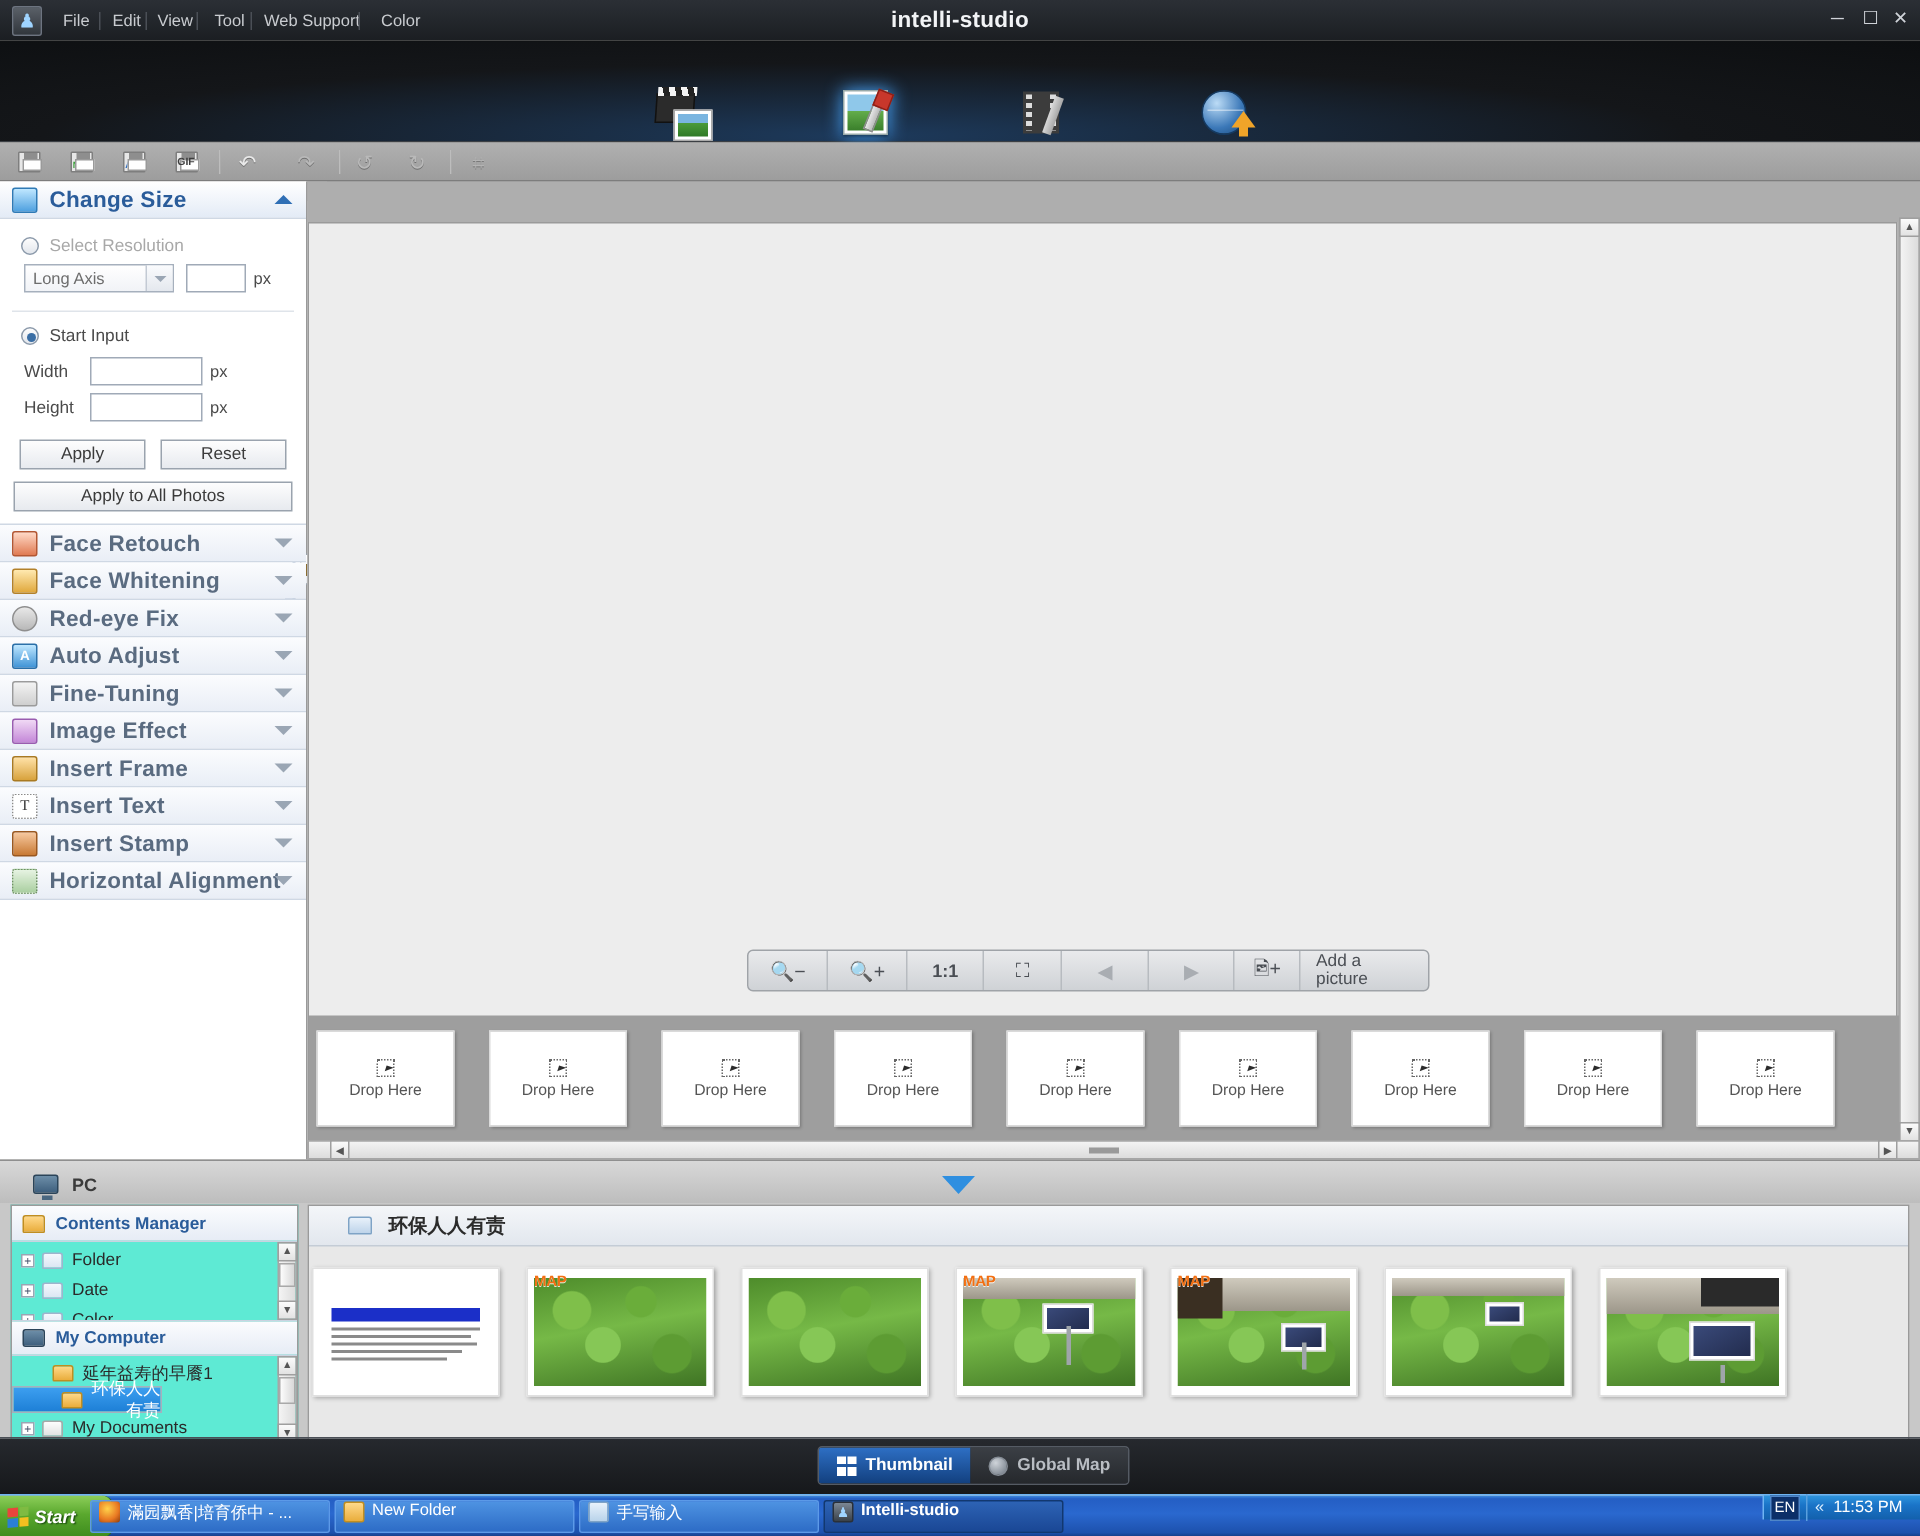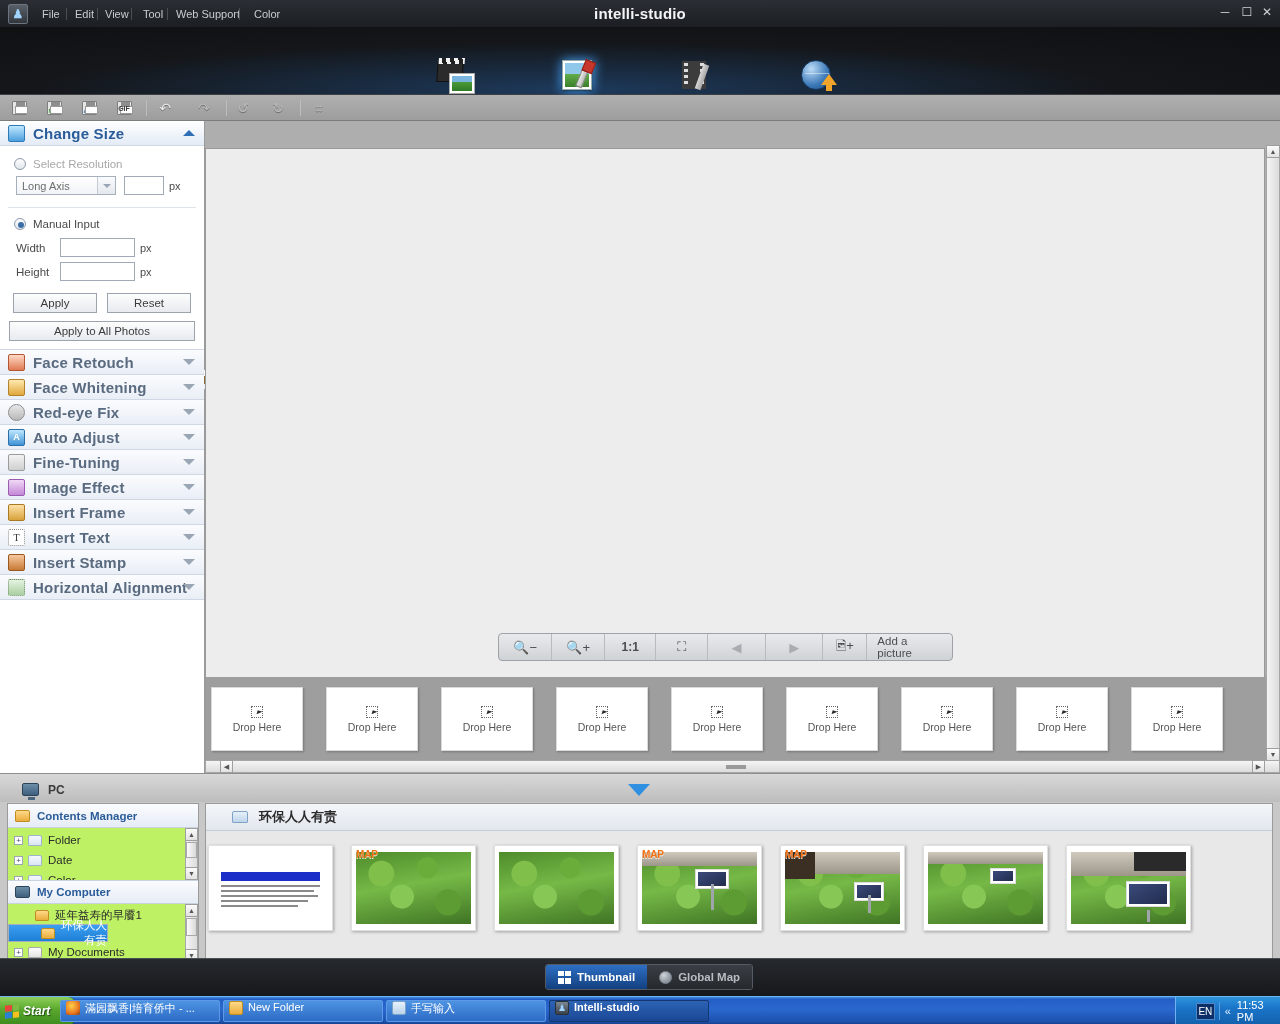--- a/index.html
+++ b/index.html
@@ -235,21 +235,21 @@
   #pc-ico{
     position:absolute;left:22px;top:9px;width:17px;height:13px;background:linear-gradient(180deg,#6d8ea8,#3e5f7d);
     border:1px solid #2b4459;border-radius:2px;
   }
   #pc-ico:after{content:"";position:absolute;left:5px;top:13px;width:7px;height:3px;background:#4a6780;}
   #collapse-tri{
     position:absolute;left:628px;top:10px;width:0;height:0;
     border-left:11px solid transparent;border-right:11px solid transparent;border-top:12px solid #2f8fe0;cursor:default;
   }
   #tree{
-    position:absolute;left:7px;top:29px;width:192px;height:186px;background:#bef264;border:1px solid #9a9a9a;
+    position:absolute;left:7px;top:29px;width:192px;height:186px;background:#5eead4;border:1px solid #9a9a9a;
   }
   .tree-head{
     height:24px;background:linear-gradient(180deg,#fbfcfe,#e6ecf5);border-bottom:1px solid #c9d3e0;
     display:flex;align-items:center;
   }
   .tree-head .fi{ width:15px;height:12px;margin-left:7px;background:linear-gradient(180deg,#ffd98a,#e9ad3c);border:1px solid #c08e20;border-radius:2px 2px 1px 1px;flex:none;}
   .tree-head .tt{ margin-left:7px;font-size:11.5px;font-weight:bold;color:#2a5c9a; }
   .tree-head .tt.sub{ color:#2a5c9a; }
   .tree-head .pcico{ width:15px;height:12px;margin-left:7px;background:linear-gradient(180deg,#6d8ea8,#3e5f7d);border:1px solid #2b4459;border-radius:2px;flex:none;}
   .trow{ height:18px;display:flex;align-items:center;font-size:11.5px;color:#2a2a2a;cursor:default;position:relative;}
@@ -339,23 +339,23 @@
   .tsk{
     position:absolute;top:3px;height:22px;border:1px solid #5c9ae8;border-radius:2px;
     background:linear-gradient(180deg,#4e93e2,#2d6cc6);display:flex;align-items:flex-start;cursor:default;
   }
   .tsk.active{ background:linear-gradient(180deg,#2d63b5,#1a4795);border-color:#12386f; }
   .tsk .ti{ width:14px;height:14px;margin-left:5px;flex:none;border-radius:2px; }
   .tsk .tl{ margin-left:5px;font-size:11px;color:#fff;white-space:nowrap;overflow:hidden;text-overflow:ellipsis;
             padding-right:6px; }
   .tsk.active .tl{ font-weight:bold; }
   #tray{
-    position:absolute;right:0;top:0;width:105px;height:28px;
+    position:absolute;right:0;top:0;width:105px;height:16px;
     background:linear-gradient(180deg,#2e95dd 0%,#1a74c8 40%,#1360ac 100%);
-    border-left:1px solid #6fb4f2;display:flex;align-items:center;padding-left:16px;
+    border-left:1px solid #6fb4f2;display:flex;align-items:center;
   }
   #lang{
     margin-left:4px;width:20px;height:17px;background:#0c2f68;border:1px solid #4f86c8;
     color:#fff;font-size:10px;display:flex;align-items:center;justify-content:center;cursor:default;
   }
   #traydiv{ width:1px;height:18px;background:#5aa0de;margin-left:4px; }
   #chev{ margin-left:5px;color:#dff0ff;font-size:11px;cursor:default; }
   #clock{ margin-left:6px;color:#fff;font-size:11px; }
 </style>
 </head>
@@ -478,21 +478,21 @@
         <span class="dd"></span>
       </div>
       <input class="txtin" style="width: 40px; margin-left: 8px;" type="text" value="">
       <span class="unit">px</span>
     </div>
 
     <div style="height:1px;background:#dfe4ea;margin:12px 8px 0 8px"></div>
 
     <div class="radio-row" style="margin-top:10px">
       <div class="radio on"></div>
-      <div class="radio-lbl">Manual Input</div>
+      <div class="radio-lbl">Start Input</div>
     </div>
 
     <div class="fld-row" style="margin-top:8px">
       <span class="fl-lbl">Width</span>
       <input class="txtin" style="width: 75px;" type="text" value="">
       <span class="unit">px</span>
     </div>
     <div class="fld-row" style="margin-top:5px">
       <span class="fl-lbl">Height</span>
       <input class="txtin" style="width: 75px;" type="text" value="">

